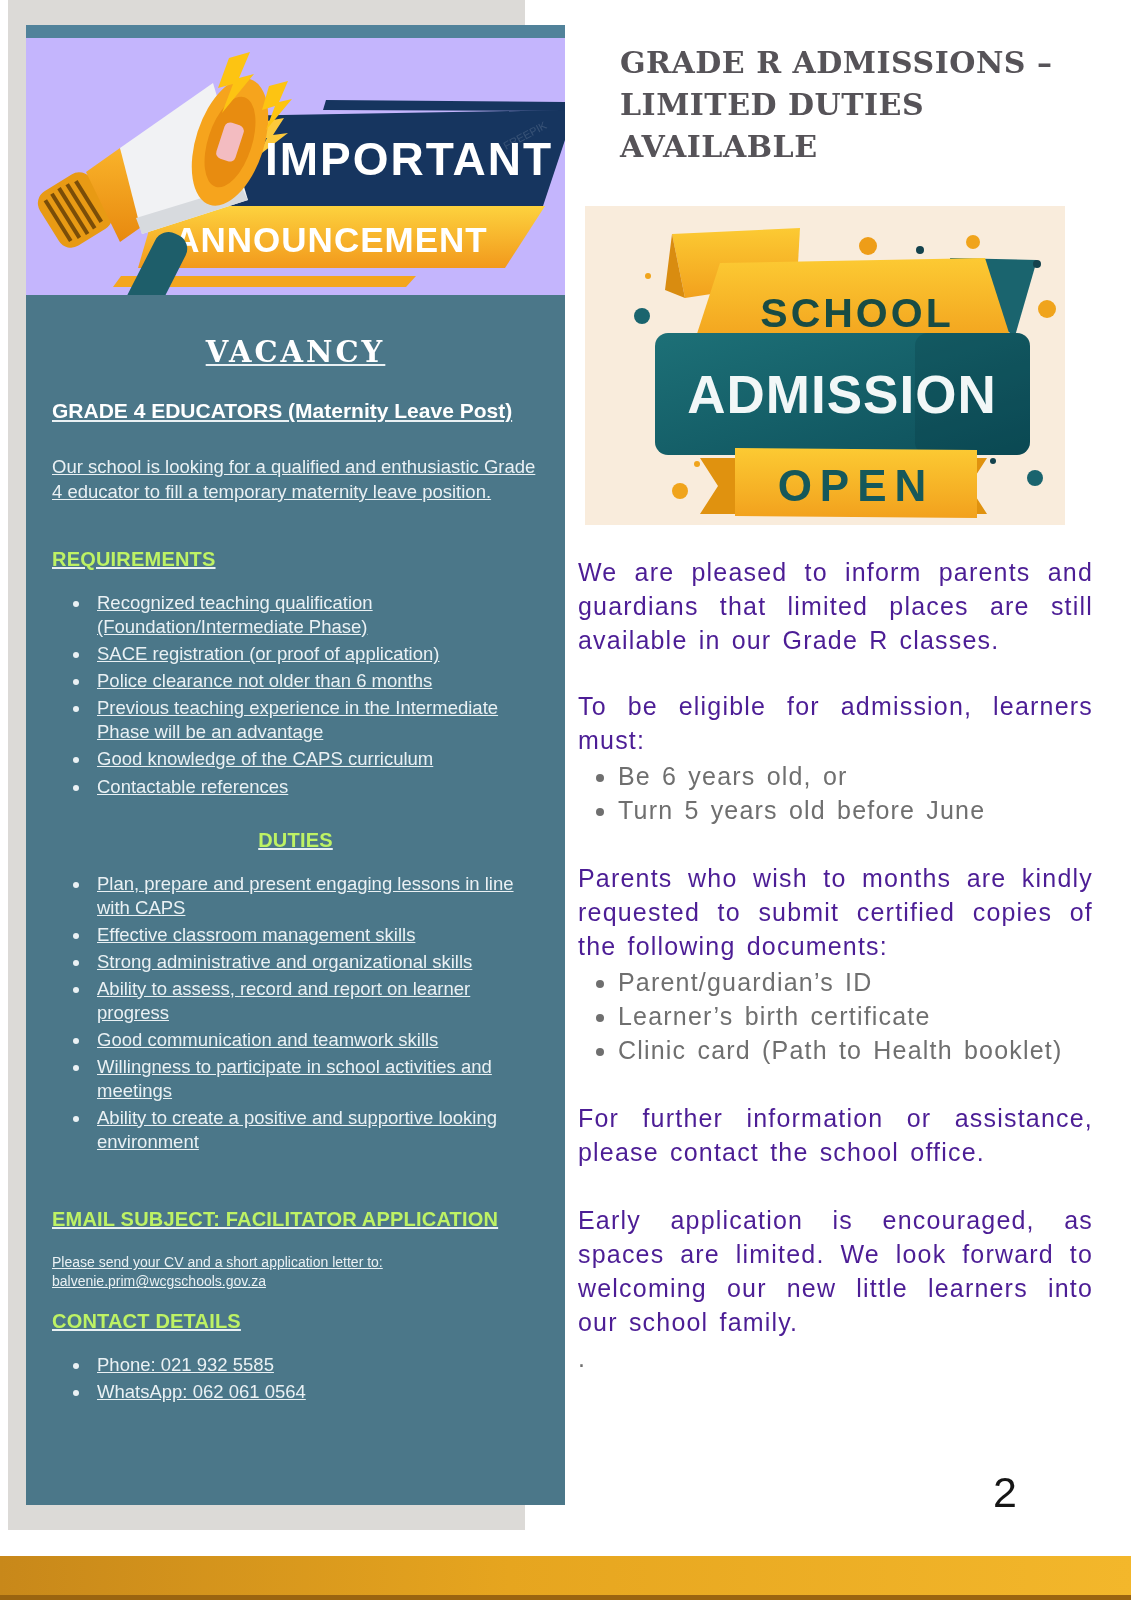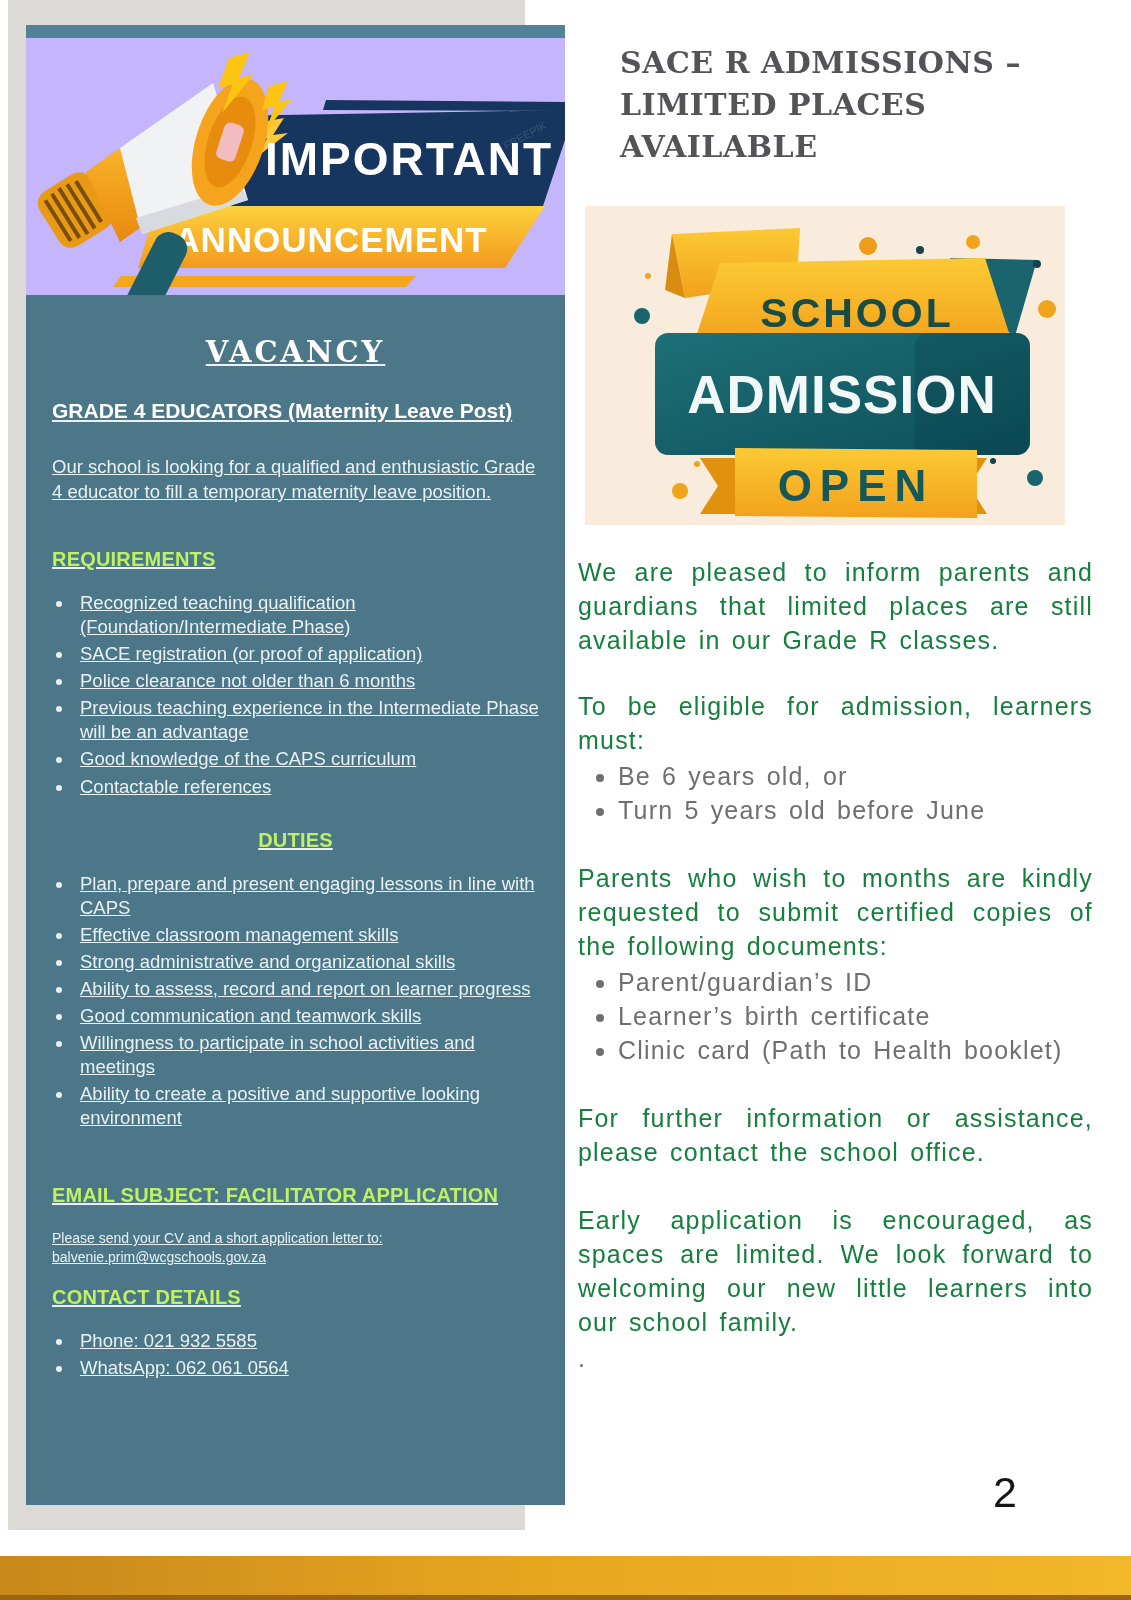--- a/index.html
+++ b/index.html
@@ -15,30 +15,30 @@
   .announce-img svg{display:block;width:539px;height:257px;}
   .card-body{position:absolute;left:0;top:270px;width:539px;box-sizing:border-box;padding:0 26px;color:#eaf1f4;text-decoration:underline;}
   .vacancy-title{margin:40px 0 0;text-align:center;font-family:"DejaVu Serif",serif;font-weight:bold;
     font-size:29px;letter-spacing:3px;color:#ffffff;}
   .position-title{margin:30px 0 0;font-size:21px;font-weight:bold;color:#ffffff;white-space:nowrap;}
   .intro{margin:32px 0 0;font-size:18.5px;line-height:1.33;}
   .sec-heading{margin:44px 0 0;font-size:20px;font-weight:bold;color:#bef264;letter-spacing:.2px;}
   .sec-heading.tight{margin-top:30px;text-align:center;}
   .sec-heading.email{margin-top:54px;}
   .sec-heading.contact{margin-top:18px;}
-  ul.clist{margin:20px 0 0;padding-left:22px;font-size:18.5px;line-height:1.3;}
+  ul.clist{margin:20px 17px 0;padding-left:22px;font-size:18.5px;line-height:1.3;}
   ul.clist li{padding-left:6px;margin-bottom:3px;}
   .apply{margin:22px 0 0;font-size:14px;line-height:1.38;}
   
   .right-col{position:absolute;left:578px;top:0;width:515px;}
   .r-heading{margin:42px 0 0 42px;width:470px;font-family:"DejaVu Serif",serif;font-weight:bold;
     font-size:30px;line-height:1.4;color:#565358;letter-spacing:.5px;}
   .admission-img{margin:38px 0 0 7px;width:480px;height:319px;}
   .admission-img svg{display:block;width:480px;height:319px;}
-  .rp{margin:0;font-size:25px;line-height:34px;color:#15803d;letter-spacing:1.2px;word-spacing:3px;text-align:justify;}
+  .rp{margin:0;font-size:25px;line-height:34px;color:#4c1d95;letter-spacing:1.2px;word-spacing:3px;text-align:justify;}
   .mt30{margin-top:30px;} .mt32{margin-top:32px;} .mt34{margin-top:34px;}
   ul.rlist{margin:2px 0 0;padding-left:40px;font-size:25px;line-height:34px;color:#6f6f6f;
     letter-spacing:1.2px;word-spacing:3px;text-align:justify;}
   .trailing-dot{margin:2px 0 0;font-size:25px;line-height:34px;color:#6f6f6f;}
   .page-num{position:absolute;left:975px;top:1468px;width:60px;text-align:center;font-size:43px;color:#151515;}
   .gold-bar{position:absolute;left:0;bottom:0;width:1131px;height:44px;box-sizing:border-box;
     background:linear-gradient(90deg,#c8881a,#e6a51f 45%,#f3b72b);border-bottom:5px solid #9a6410;}
 </style>
 </head>
 <body>
@@ -131,21 +131,21 @@
 
     <h4 class="sec-heading contact">CONTACT DETAILS</h4>
     <ul class="clist">
         <li>Phone: 021 932 5585</li>
         <li>WhatsApp: 062 061 0564</li>
       </ul>
   </div>
 </div>
 
 <div class="right-col">
-  <h1 class="r-heading">SACE R ADMISSIONS – LIMITED PLACES AVAILABLE</h1>
+  <h1 class="r-heading">GRADE R ADMISSIONS – LIMITED DUTIES AVAILABLE</h1>
 
   <div class="admission-img">
     <svg viewBox="0 0 480 319" xmlns="http://www.w3.org/2000/svg">
       <defs>
         <linearGradient id="ag" x1="0" y1="0" x2="0" y2="1">
           <stop offset="0" stop-color="#fcca33"></stop>
             <stop offset="1" stop-color="#f2a11d"></stop>
         </linearGradient>
         <linearGradient id="tg" x1="0" y1="0" x2="1" y2="1">
           <stop offset="0" stop-color="#1d7077"></stop>

